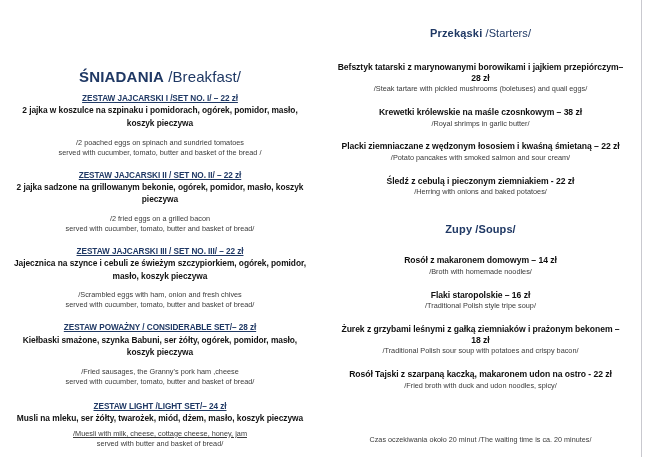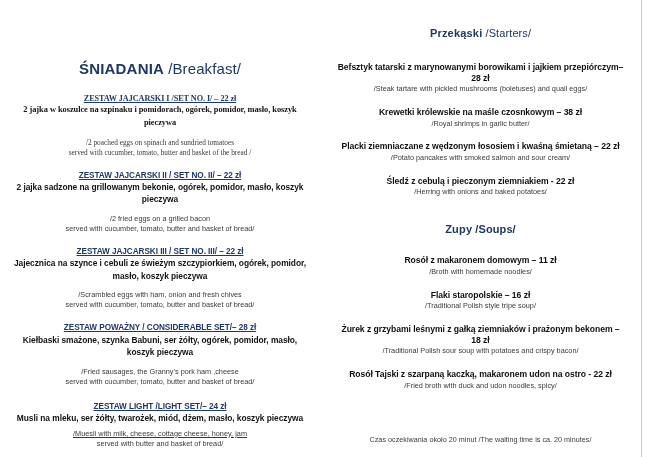--- a/index.html
+++ b/index.html
@@ -33,21 +33,21 @@
     display: flex;
     width: 647px;
     height: 457px;
     box-sizing: border-box;
   }
   .col {
     box-sizing: border-box;
   }
   .col-left {
     width: 324px;
-    padding: 0 14px 0 10px;
+    padding: 8px 14px 0 10px;
   }
   .col-right {
     width: 323px;
     padding: 0 22px 0 12px;
   }
 
   
   .section-head {
     text-align: center;
     color: #1f3864;
@@ -128,21 +128,21 @@
 
   <div class="columns">
 
     <div class="col col-left">
 
       <div class="section-head head-sniadania">
         <span class="native">ŚNIADANIA</span>
         <span class="translated">/Breakfast/</span>
       </div>
 
-      <div class="entry" style="margin-top:16px;font-family:Liberation Serif, serif;">
+      <div class="entry" style="margin-top:8px;">
         <div class="entry-title">ZESTAW JAJCARSKI I  /SET  NO. I/ – 22 zł</div>
         <div class="entry-name">2 jajka w koszulce na szpinaku i pomidorach, ogórek, pomidor, masło, koszyk pieczywa</div>
         <div class="entry-desc" style="margin-top:8px;">/2 poached eggs on spinach and sundried tomatoes</div>
         <div class="entry-desc">served with cucumber, tomato, butter and basket of the bread /</div>
       </div>
 
       <div class="entry" style="margin-top:12px;">
         <div class="entry-title">ZESTAW JAJCARSKI II / SET  NO. II/ – 22 zł</div>
         <div class="entry-name">2 jajka sadzone na grillowanym bekonie, ogórek, pomidor, masło, koszyk pieczywa</div>
         <div class="entry-desc" style="margin-top:8px;">/2 fried eggs on a grilled bacon</div>
@@ -198,21 +198,21 @@
         <div class="r-name">Śledź z cebulą i pieczonym ziemniakiem - 22 zł</div>
         <div class="r-desc">/Herring with onions and baked potatoes/</div>
       </div>
 
       <div class="section-head solid head-zupy" style="margin-top:26px;">
         <span class="native">Zupy</span>
         <span class="translated">/Soups/</span>
       </div>
 
       <div class="r-entry" style="margin-top:20px;">
-        <div class="r-name">Rosół z makaronem domowym – 11 zł</div>
+        <div class="r-name">Rosół z makaronem domowym – 14 zł</div>
         <div class="r-desc">/Broth with homemade noodles/</div>
       </div>
 
       <div class="r-entry" style="margin-top:13px;">
         <div class="r-name">Flaki staropolskie – 16 zł</div>
         <div class="r-desc">/Traditional Polish style tripe soup/</div>
       </div>
 
       <div class="r-entry" style="margin-top:13px;">
         <div class="r-name">Żurek z grzybami leśnymi z gałką ziemniaków i prażonym bekonem – 18 zł</div>

